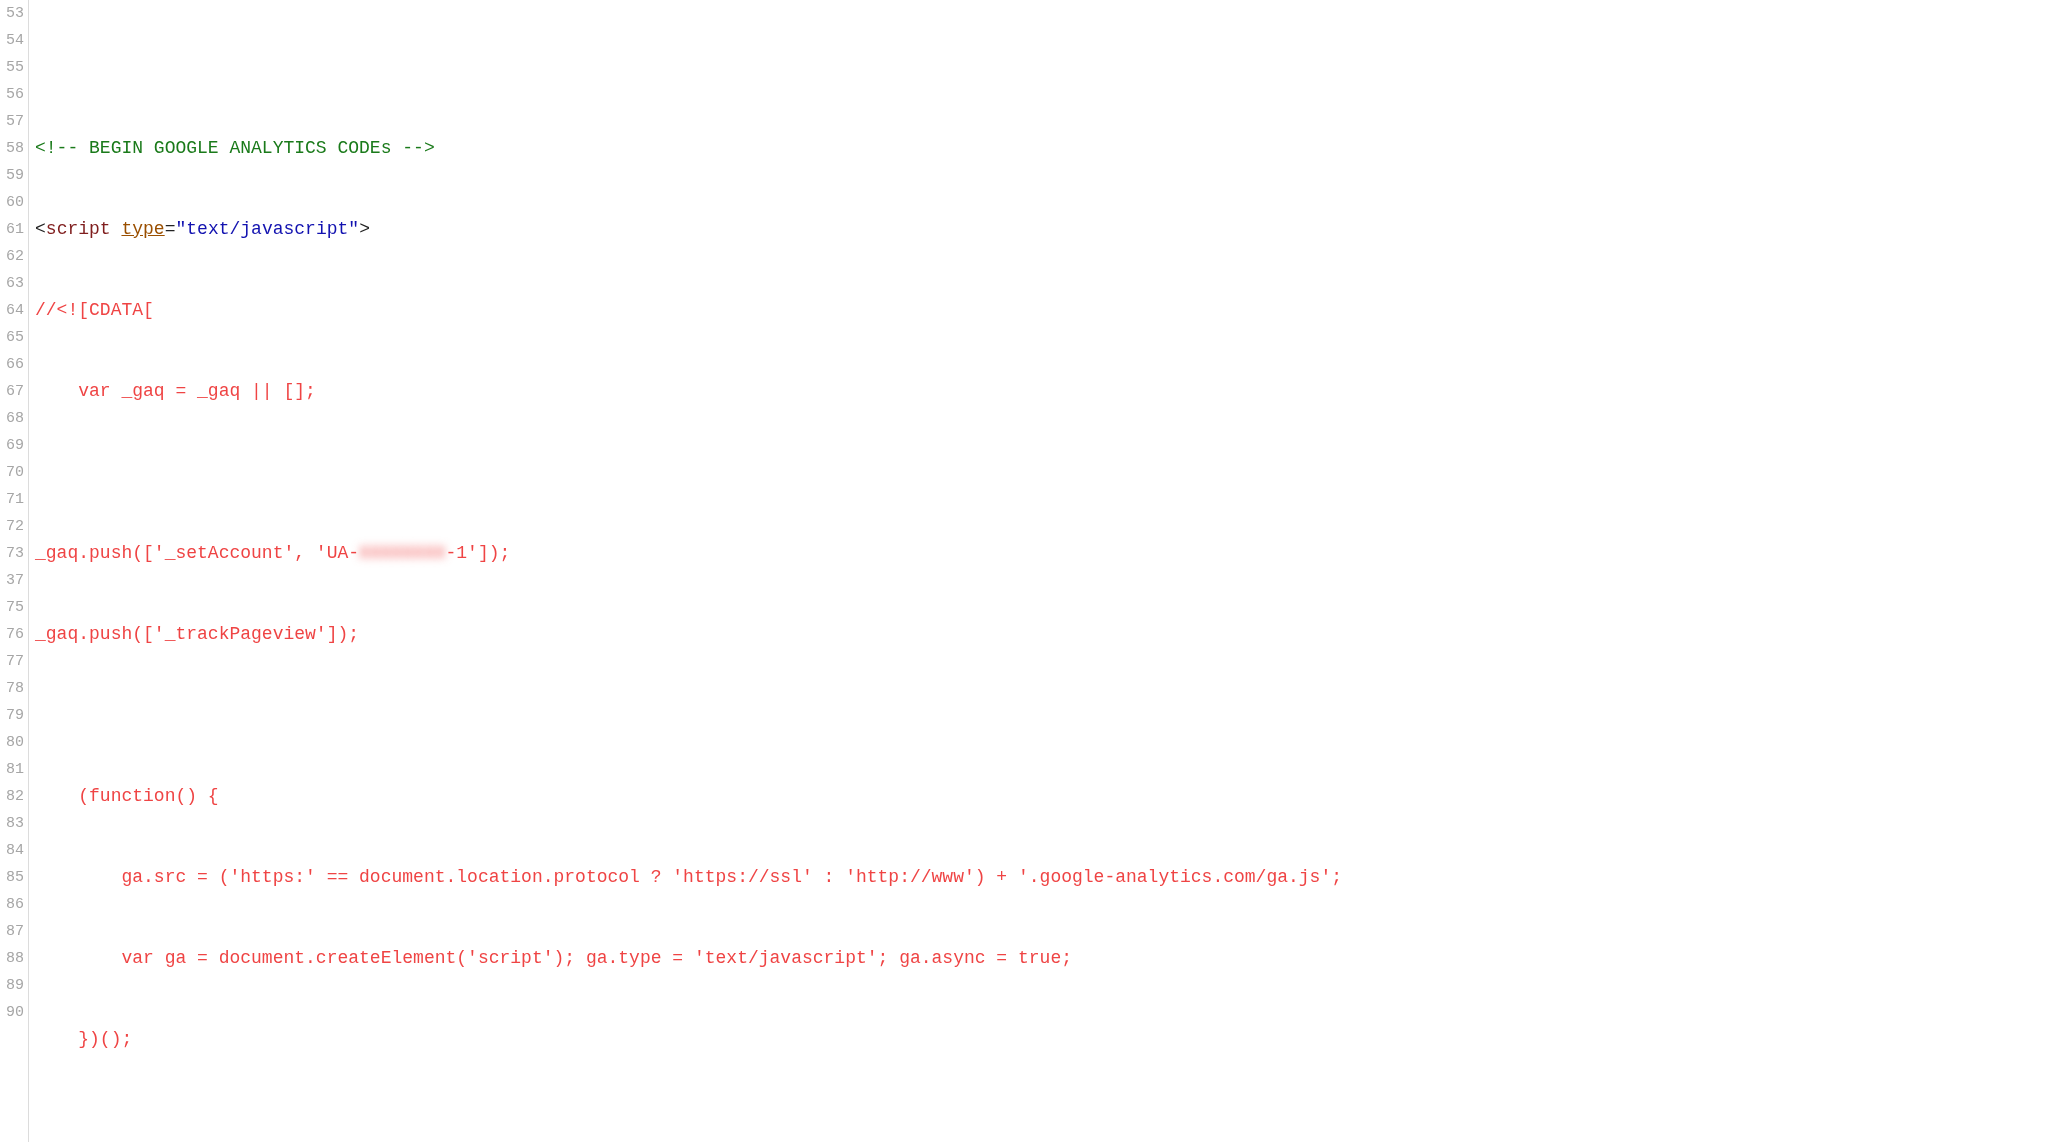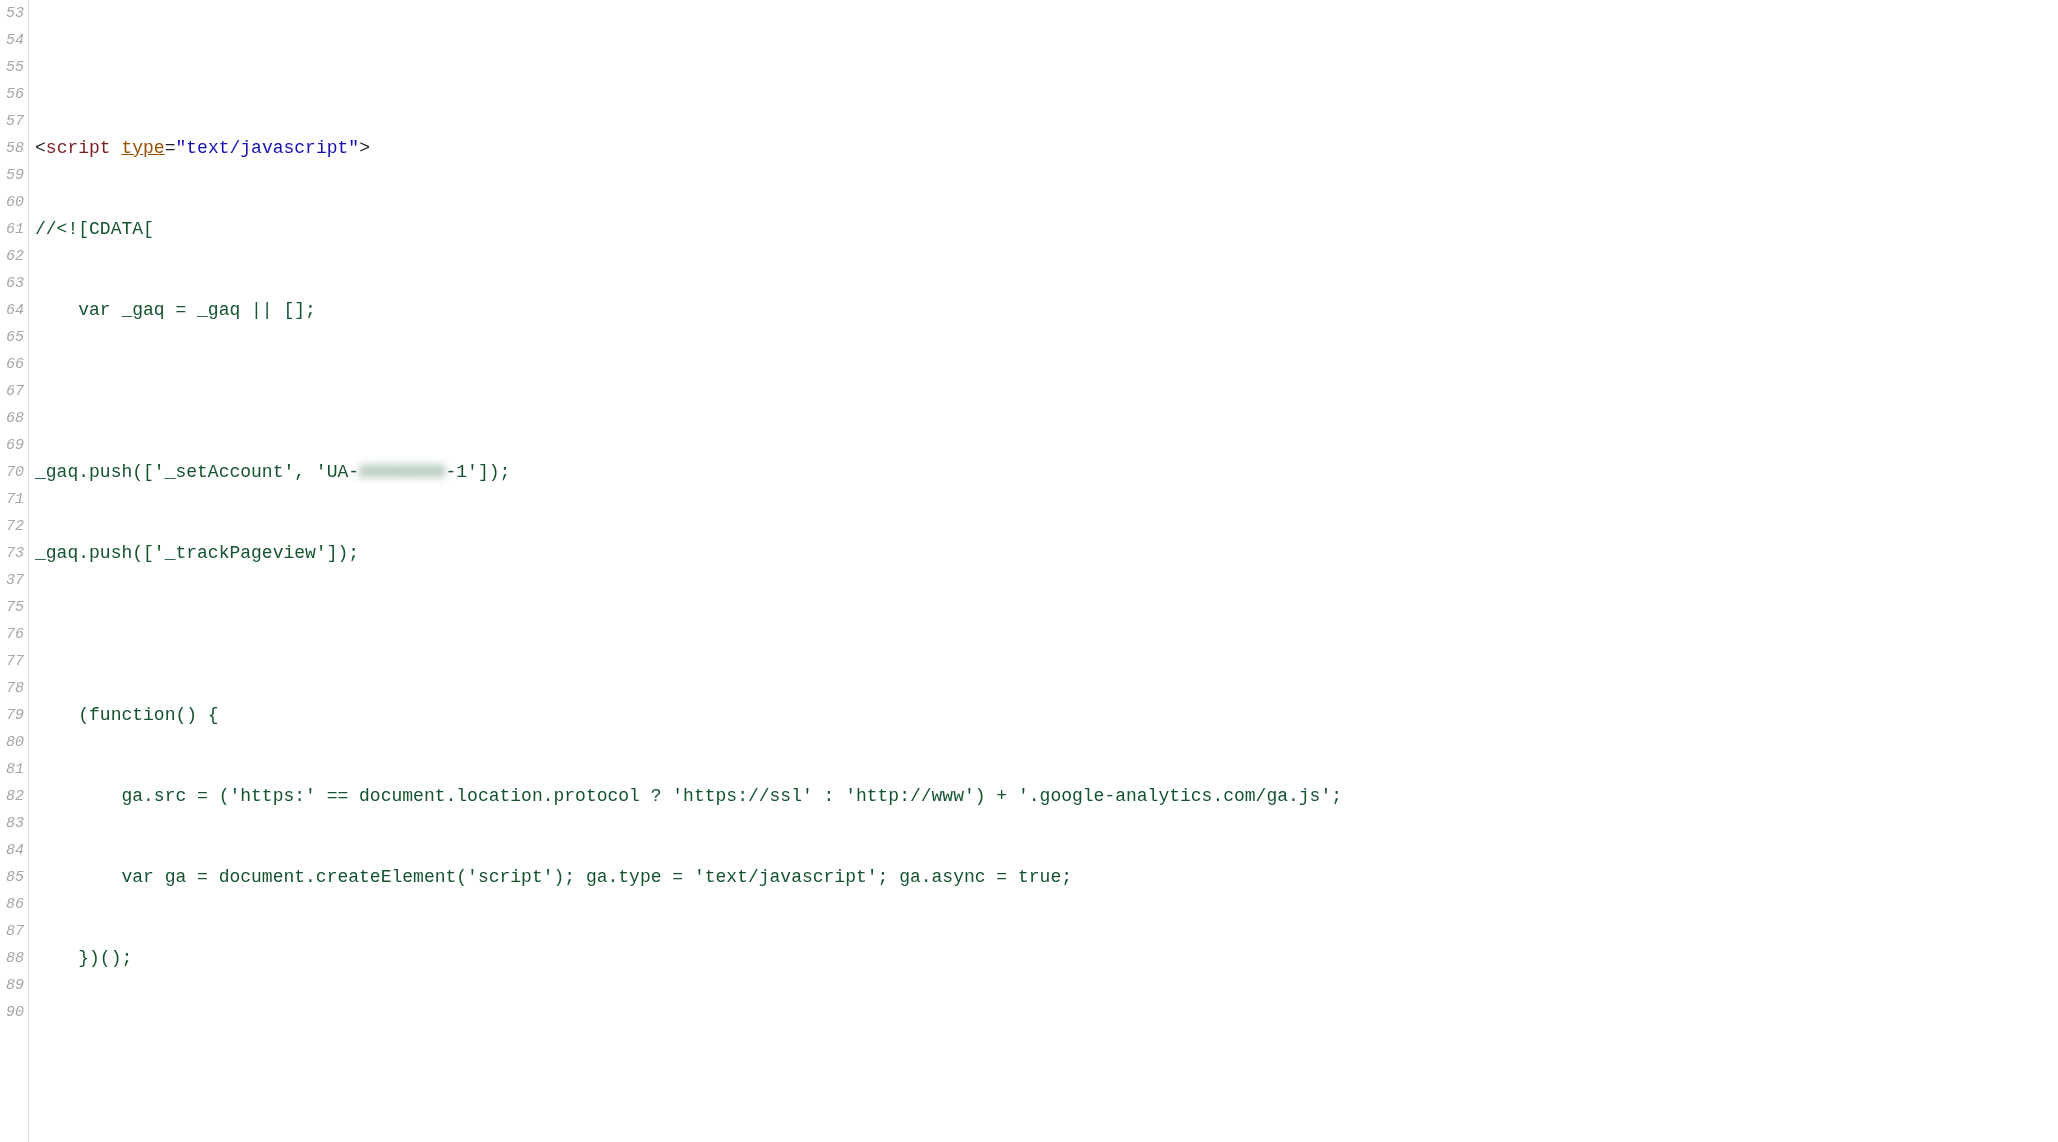--- a/index.html
+++ b/index.html
@@ -21,37 +21,36 @@
     text-align: right;
     color: #a6a6a6;
     user-select: none;
     padding-right: 4px;
     padding-left: 6px;
     font-size: 15px;
   }
   .gutter .ln {
     height: 27px;
     line-height: 27px;
-    font-style: italic;
   }
   .code {
     padding-left: 6px;
     flex: 1;
     white-space: pre;
   }
   .code .line {
     height: 27px;
     line-height: 27px;
   }
   .c-comment { color: #1a7a1a; }    
   .c-tag     { color: #7f1d1d; }    
   .c-attr    { color: #9a4f00; text-decoration: underline; }    
   .c-string  { color: #1212b0; }    
   .c-punct   { color: #222; }
-  .c-js      { color: #14532d; }
+  .c-js      { color: #ef4444; }
   .blur {
     filter: blur(4px);
     -webkit-filter: blur(4px);
   }
 </style>
 </head>
 <body>
 
 <div class="editor">
   <div class="gutter" id="gutter">
@@ -89,20 +88,21 @@
       <div class="ln">84</div>
       <div class="ln">85</div>
       <div class="ln">86</div>
       <div class="ln">87</div>
       <div class="ln">88</div>
       <div class="ln">89</div>
       <div class="ln">90</div>
     </div>
   <div class="code">
     <div class="line"></div>
+    <div class="line"><span class="c-comment">&lt;!-- BEGIN GOOGLE ANALYTICS CODEs --&gt;</span></div>
     <div class="line"><span class="c-punct">&lt;</span><span class="c-tag">script</span> <span class="c-attr">type</span><span class="c-punct">=</span><span class="c-string">"text/javascript"</span><span class="c-punct">&gt;</span></div>
     <div class="line"><span class="c-js">//&lt;![CDATA[</span></div>
     <div class="line"><span class="c-js">    var _gaq = _gaq || [];</span></div>
     <div class="line"></div>
     <div class="line"><span class="c-js"><span>_gaq.push(['_setAccount', 'UA-</span><span class="blur">XXXXXXXX</span><span>-1']);</span></span></div>
     <div class="line"><span class="c-js">_gaq.push(['_trackPageview']);</span></div>
     <div class="line"></div>
     <div class="line"><span class="c-js">    (function() {</span></div>
     <div class="line"><span class="c-js">        ga.src = ('https:' == document.location.protocol ? 'https://ssl' : 'http://www') + '.google-analytics.com/ga.js';</span></div>
     <div class="line"><span class="c-js">        var ga = document.createElement('script'); ga.type = 'text/javascript'; ga.async = true;</span></div>

